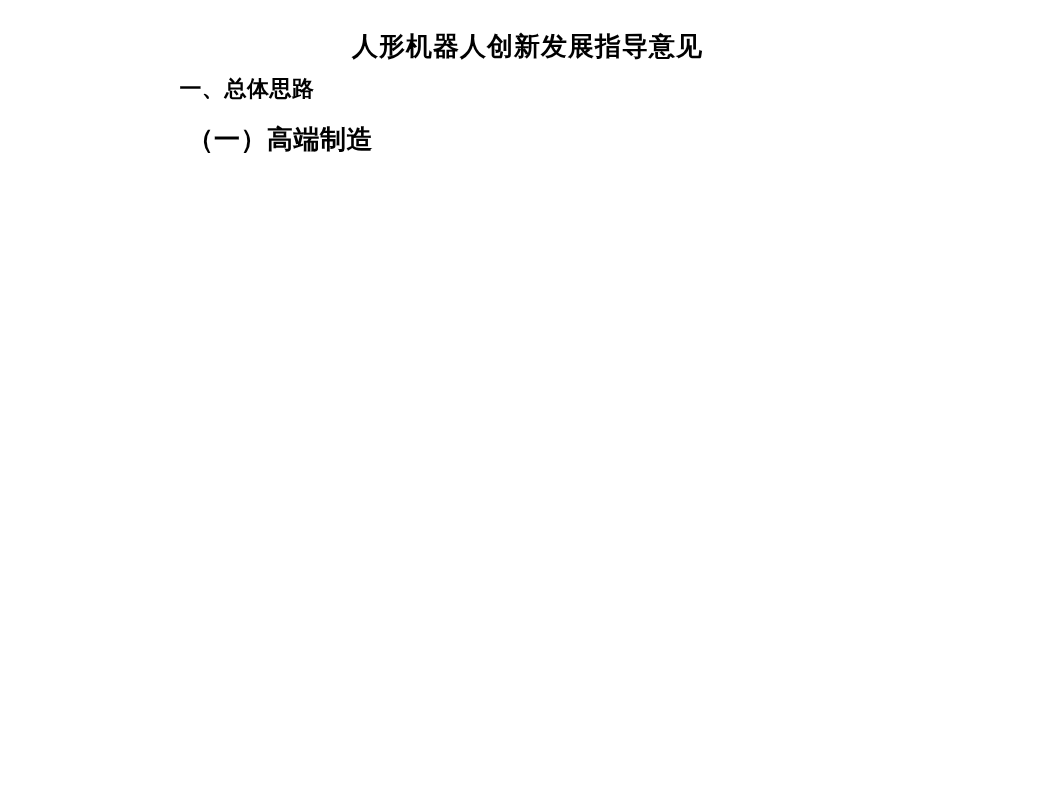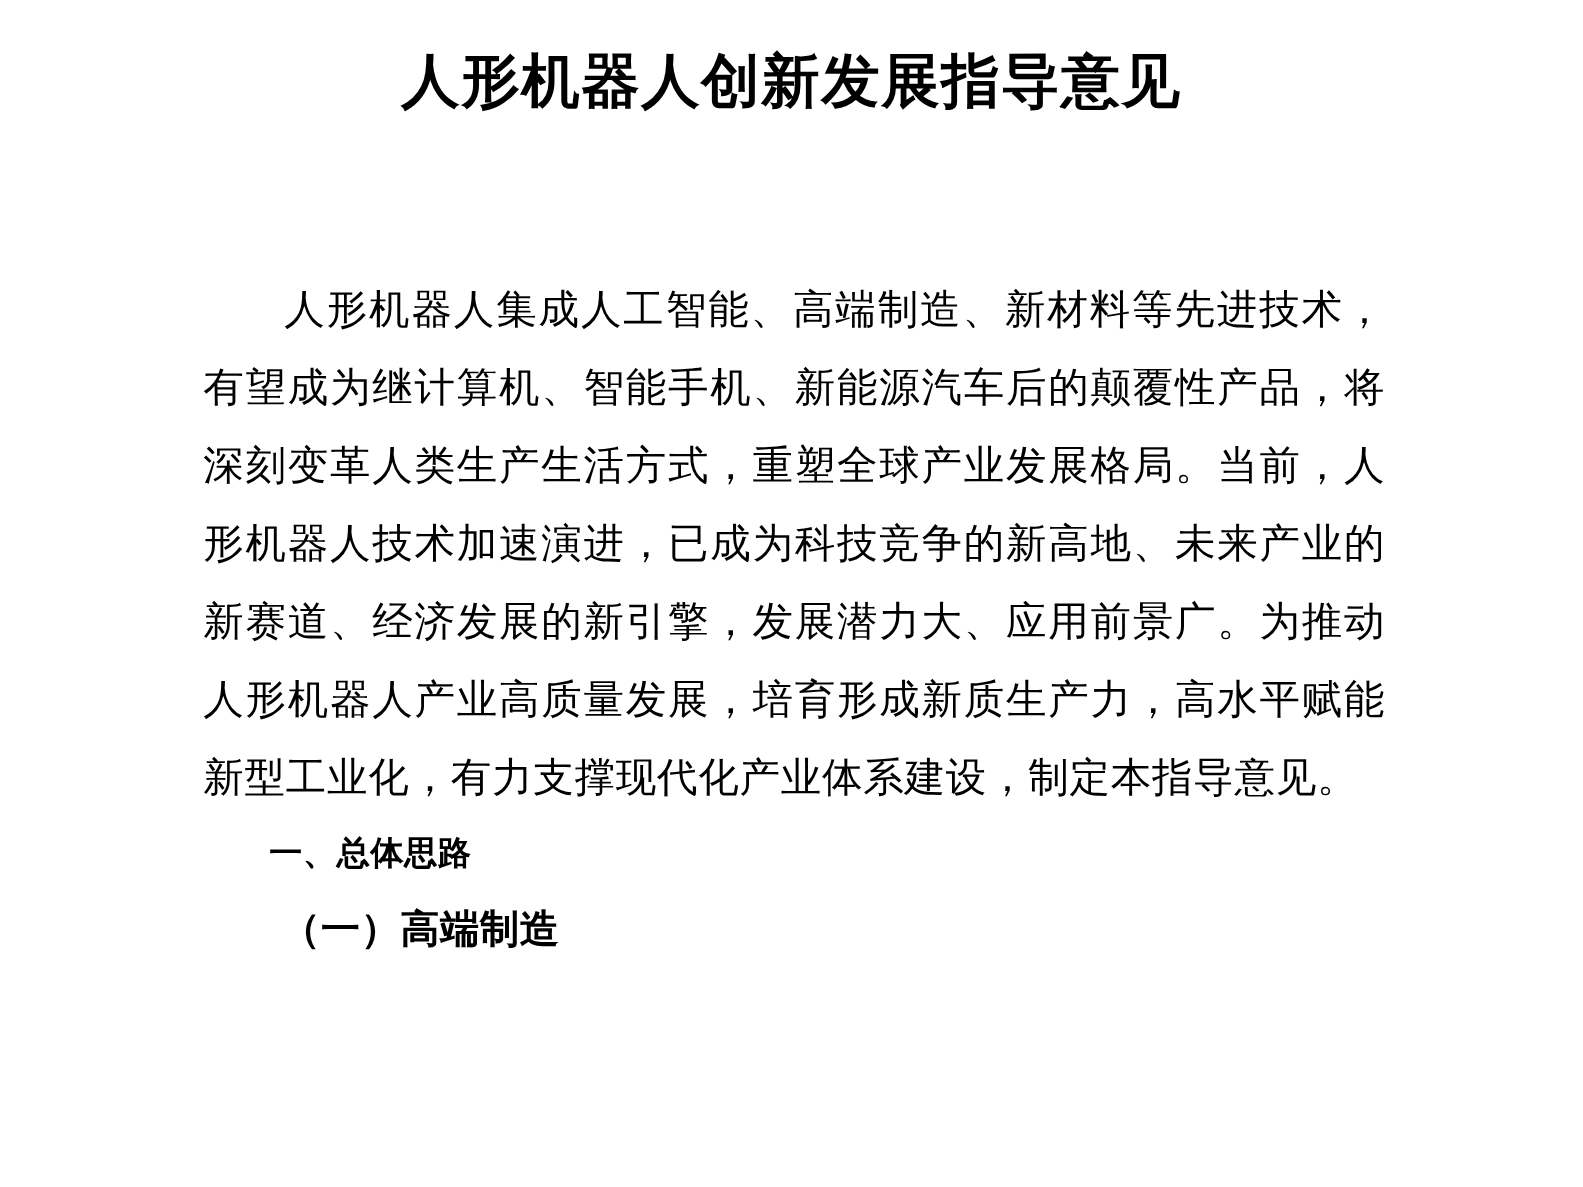--- a/index.html
+++ b/index.html
@@ -18,21 +18,21 @@
     position: relative;
     width: 1055px;
     height: 791px;
     box-sizing: border-box;
     padding: 0;
   }
   .doc-title {
     text-align: center;
     font-family: "DejaVu Sans", "Liberation Sans", sans-serif;
     font-weight: bold;
-    font-size: 39px;
+    font-size: 26px;
     letter-spacing: 1px;
     margin: 0;
     padding-top: 30px;
     line-height: 1.3;
   }
   .body-block {
     margin: 0 auto;
     width: 820px;
     padding-left: 18px;
     padding-right: 14px;
@@ -75,21 +75,20 @@
 </style>
 </head>
 <body>
 
 <div class="page">
 
   <h1 class="doc-title">人形机器人创新发展指导意见</h1>
 
   <div class="body-block">
 
-    <p class="para first">人形机器人集成人工智能、高端制造、新材料等先进技术，有望成为继计算机、智能手机、新能源汽车后的颠覆性产品，将深刻变革人类生产生活方式，重塑全球产业发展格局。当前，人形机器人技术加速演进，已成为科技竞争的新高地、未来产业的新赛道、经济发展的新引擎，发展潜力大、应用前景广。为推动人形机器人产业高质量发展，培育形成新质生产力，高水平赋能新型工业化，有力支撑现代化产业体系建设，制定本指导意见。</p>
 
     <p class="heading1">一、总体思路</p>
 
     <p class="heading2">（一）高端制造</p>
 
 
   </div>
 </div>
 
 </body></html>

